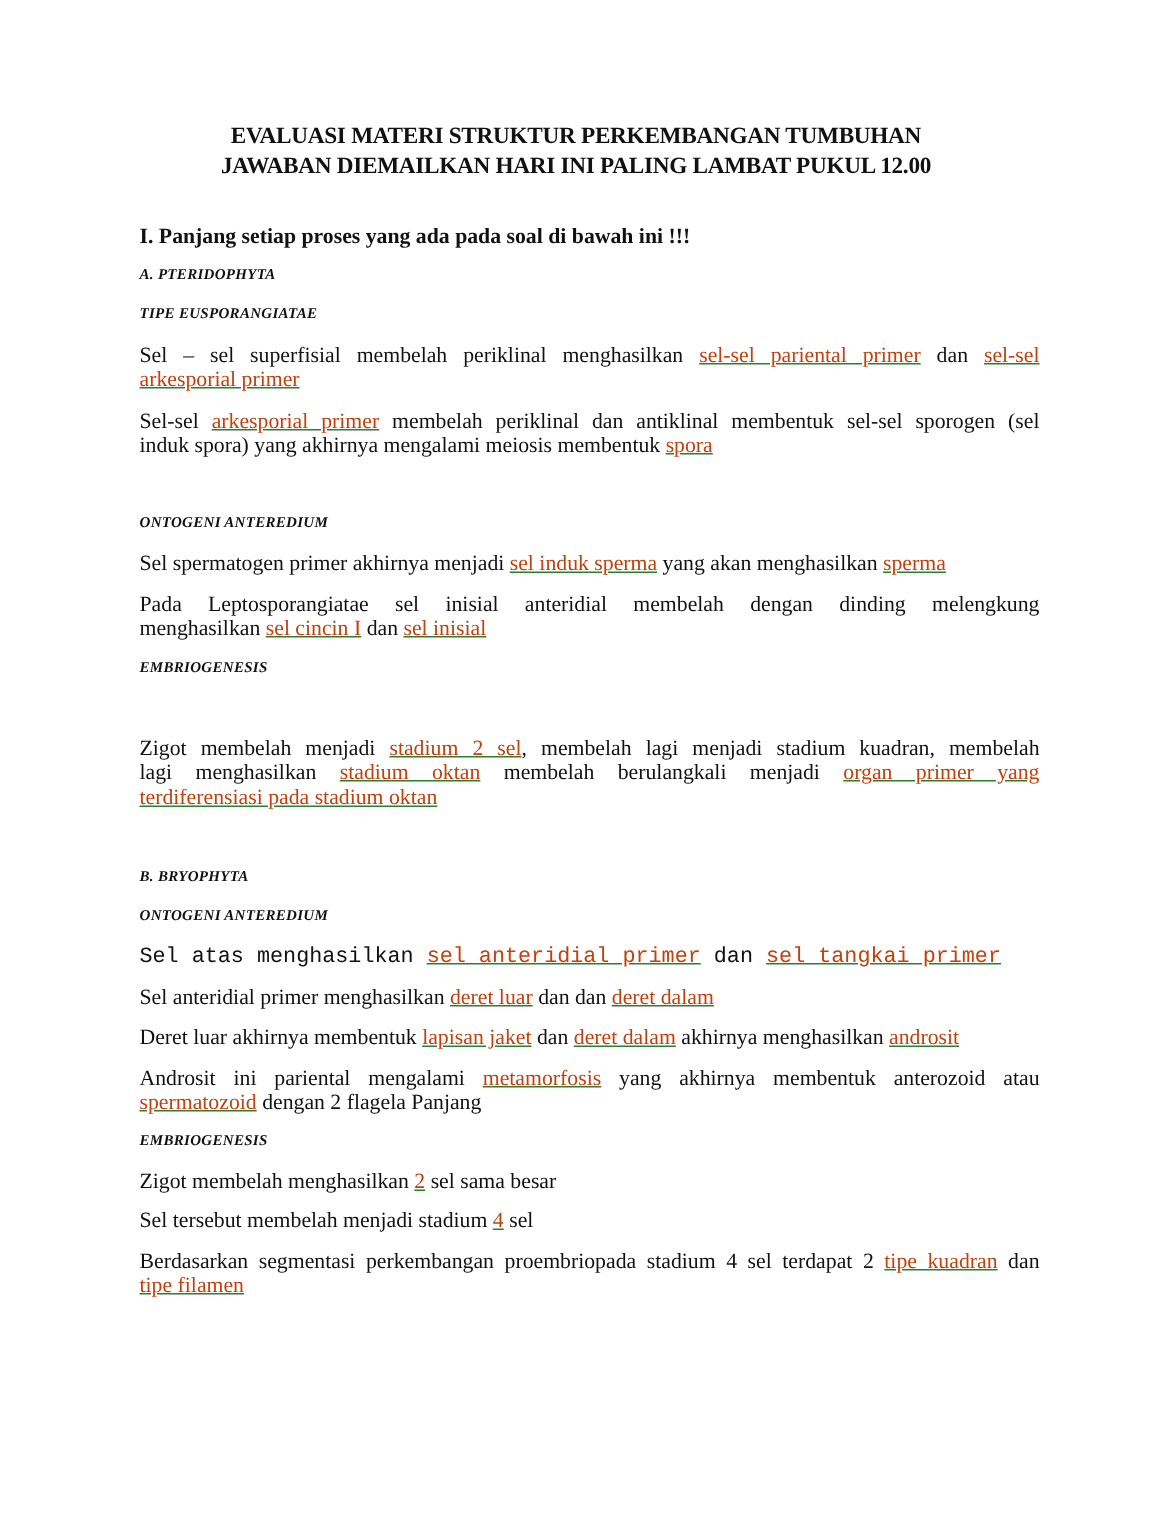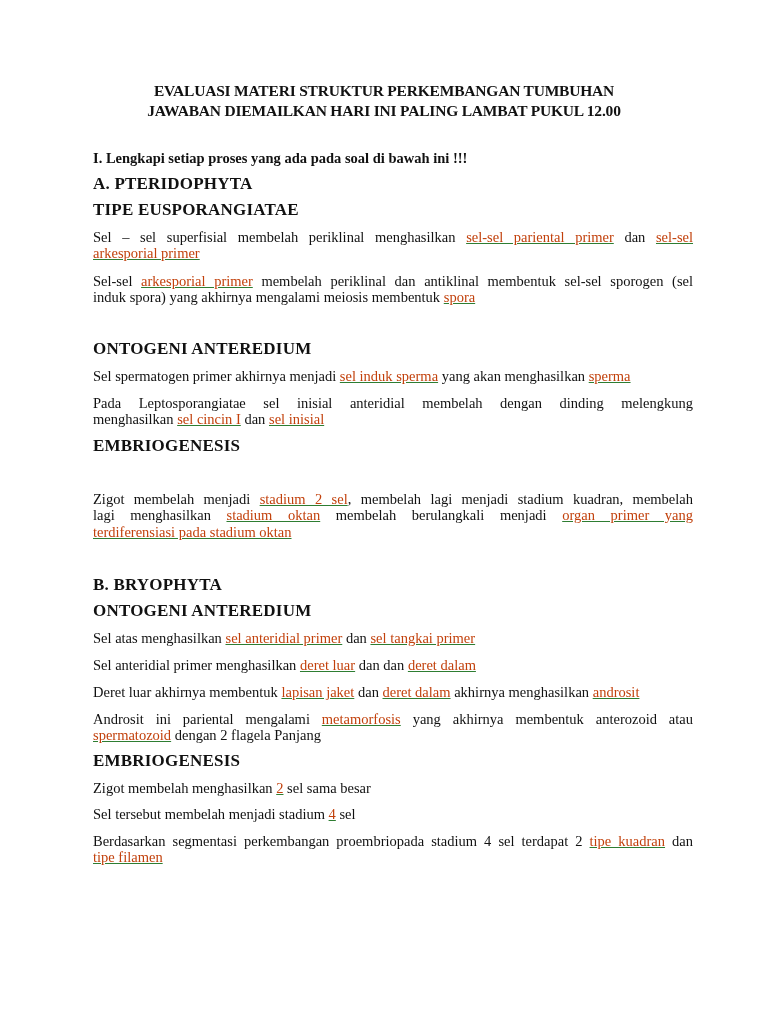--- a/index.html
+++ b/index.html
@@ -4,32 +4,32 @@
 <style>
   html, body { margin:0; padding:0; background:#ffffff; }
   body { width:768px; height:1024px; overflow:hidden; position:relative;
          font-family:"Liberation Serif", "DejaVu Serif", serif; color:#111; }
   .page { position:absolute; left:0; top:0; width:768px; height:1024px; }
   .title { position:absolute; left:0; width:768px; text-align:center;
            font-weight:bold; font-size:15.5px; letter-spacing:-0.2px; }
   .line { position:absolute; left:93px; width:600px; font-size:14.5px; line-height:16px; }
   .just1 { text-align:justify; text-align-last:justify; }
   .b { font-weight:bold; }
-  .h { font-weight:bold; font-size:17px; letter-spacing:0.2px; }
+  .h { font-weight:bold; font-size:10px; letter-spacing:0.2px;font-style:italic; }
   .ans { color:#c2410c; text-decoration:underline; text-decoration-color:#2e7d32; }
 </style>
 </head>
 <body>
 
 <div class="page">
 
   <div class="title" style="top:82px;">EVALUASI MATERI STRUKTUR PERKEMBANGAN TUMBUHAN</div>
   <div class="title" style="top:102px;">JAWABAN DIEMAILKAN HARI INI PALING LAMBAT PUKUL 12.00</div>
 
-  <div class="line b" style="top:150px;">I. Lengkapi setiap proses yang ada pada soal di bawah ini !!!</div>
+  <div class="line b" style="top:150px;">I. Panjang setiap proses yang ada pada soal di bawah ini !!!</div>
 
   <div class="line h" style="top:176px;">A. PTERIDOPHYTA</div>
   <div class="line h" style="top:202px;">TIPE EUSPORANGIATAE</div>
 
   <div class="line just1" style="top:229px;">
     <span>Sel – sel superfisial membelah periklinal menghasilkan </span><span class="ans">sel-sel pariental primer</span><span> dan </span><span class="ans">sel-sel</span>
   </div>
   <div class="line" style="top:245px;">
     <span class="ans">arkesporial primer</span>
   </div>
@@ -62,21 +62,21 @@
   <div class="line just1" style="top:507px;">
     <span>lagi menghasilkan </span><span class="ans">stadium oktan</span><span> membelah berulangkali menjadi </span><span class="ans">organ primer yang</span>
   </div>
   <div class="line" style="top:524px;">
     <span class="ans">terdiferensiasi pada stadium oktan</span>
   </div>
 
   <div class="line h" style="top:577px;">B.  BRYOPHYTA</div>
   <div class="line h" style="top:603px;">ONTOGENI ANTEREDIUM</div>
 
-  <div class="line" style="top:630px;">
+  <div class="line" style="top:630px;font-family:Liberation Mono, monospace;">
     <span>Sel atas menghasilkan </span><span class="ans">sel anteridial primer</span><span> dan </span><span class="ans">sel tangkai primer</span>
   </div>
 
   <div class="line" style="top:657px;">
     <span>Sel anteridial primer menghasilkan </span><span class="ans">deret luar</span><span> dan dan </span><span class="ans">deret dalam</span>
   </div>
 
   <div class="line" style="top:684px;">
     <span>Deret luar akhirnya membentuk </span><span class="ans">lapisan jaket</span><span> dan </span><span class="ans">deret dalam</span><span> akhirnya menghasilkan </span><span class="ans">androsit</span>
   </div>

